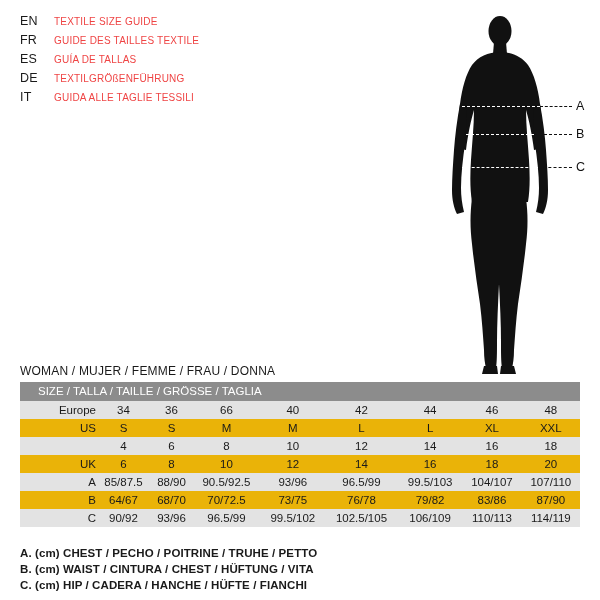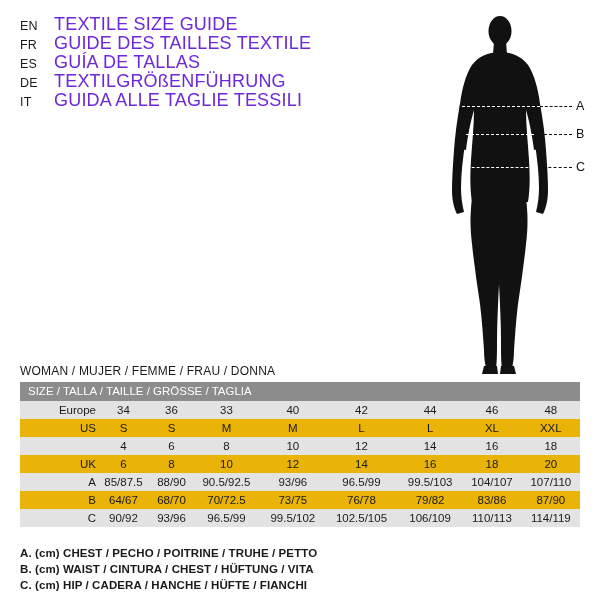--- a/index.html
+++ b/index.html
@@ -34,23 +34,23 @@
     height: 19px;
   }
   .lang-code {
     width: 34px;
     flex: 0 0 34px;
     font-size: 12.5px;
     letter-spacing: 0.2px;
     color: #1a1a1a;
   }
   .lang-text {
-    font-size: 18px;
+    font-size: 10px;
     letter-spacing: 0.2px;
-    color: #6d28d9;
+    color: #ef4444;
     white-space: nowrap;
   }
 
   
   .figure-wrap {
     position: absolute;
     left: 400px;
     top: 8px;
     width: 200px;
     height: 370px;
@@ -98,21 +98,21 @@
     line-height: 18px;
     text-align: center;
     font-weight: normal;
     color: #1a1a1a;
     border: 0;
   }
   table.size-table tr.head-row td {
     background: #8c8c8c;
     color: #ffffff;
     text-align: left;
-    padding-left: 8px;
+    padding-left: 18px;
     font-size: 11.5px;
     height: 19px;
     line-height: 19px;
   }
   table.size-table tr.shade td {
     background: #e3e3e3;
   }
   table.size-table tr.plain td {
     background: #eab308;
   }
@@ -240,21 +240,21 @@
 
   <table class="size-table">
     <tbody>
       <tr class="head-row">
         <td colspan="9">SIZE / TALLA / TAILLE / GRÖSSE / TAGLIA</td>
       </tr>
       <tr class="shade">
         <td class="label">Europe</td>
         <td>34</td>
         <td>36</td>
-        <td>33</td>
+        <td>66</td>
         <td>40</td>
         <td>42</td>
         <td>44</td>
         <td>46</td>
         <td>48</td>
       </tr>
       <tr class="plain">
         <td class="label">US</td>
         <td>S</td>
         <td>S</td>

